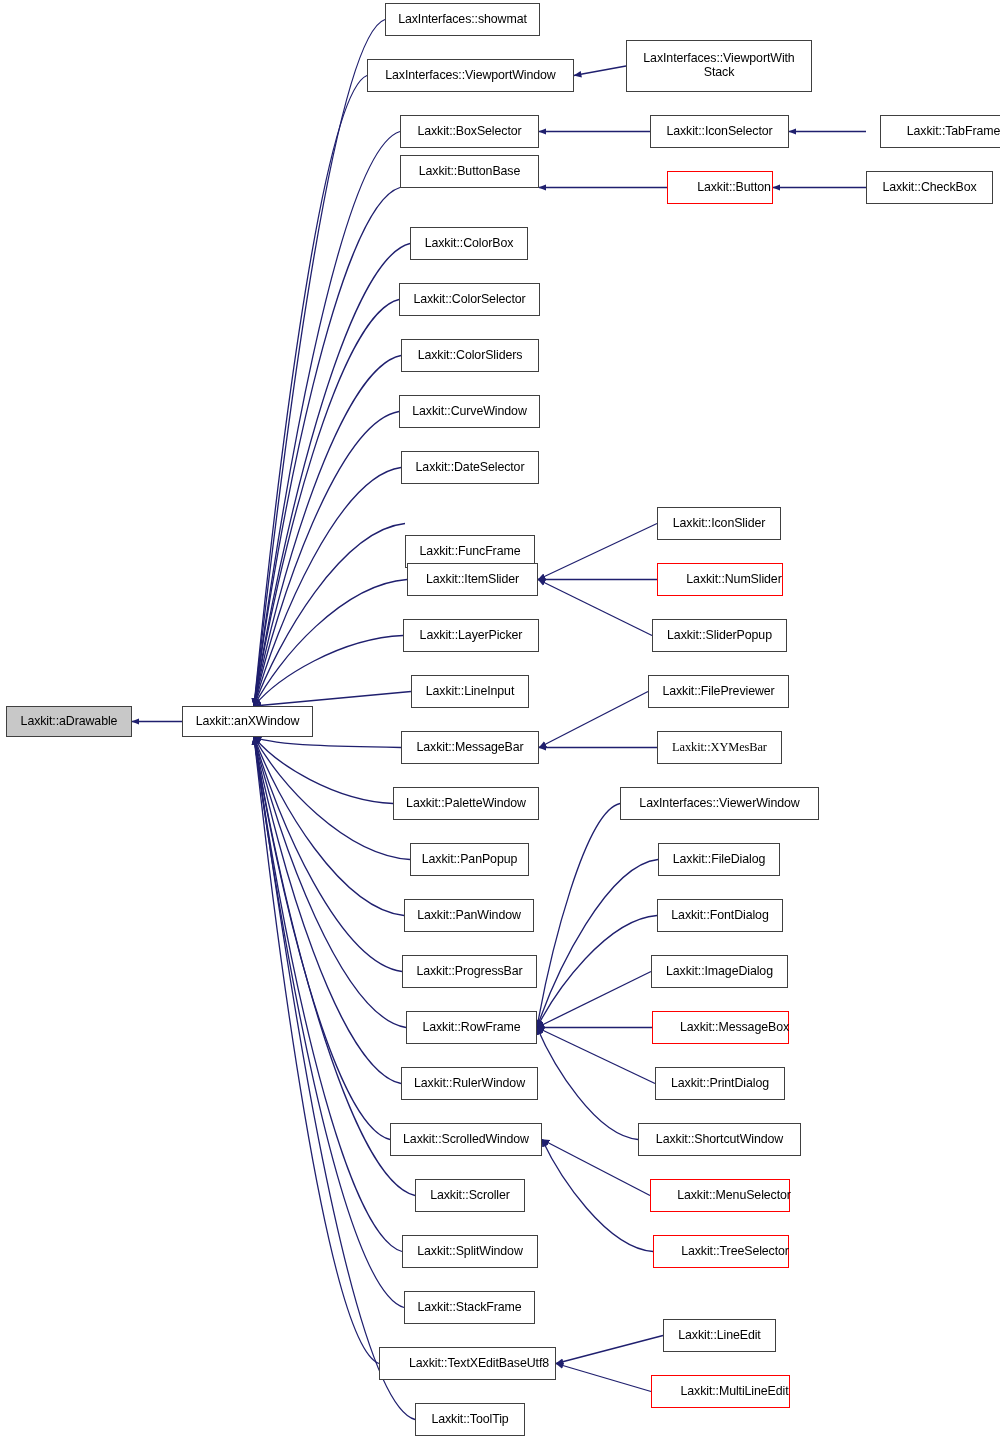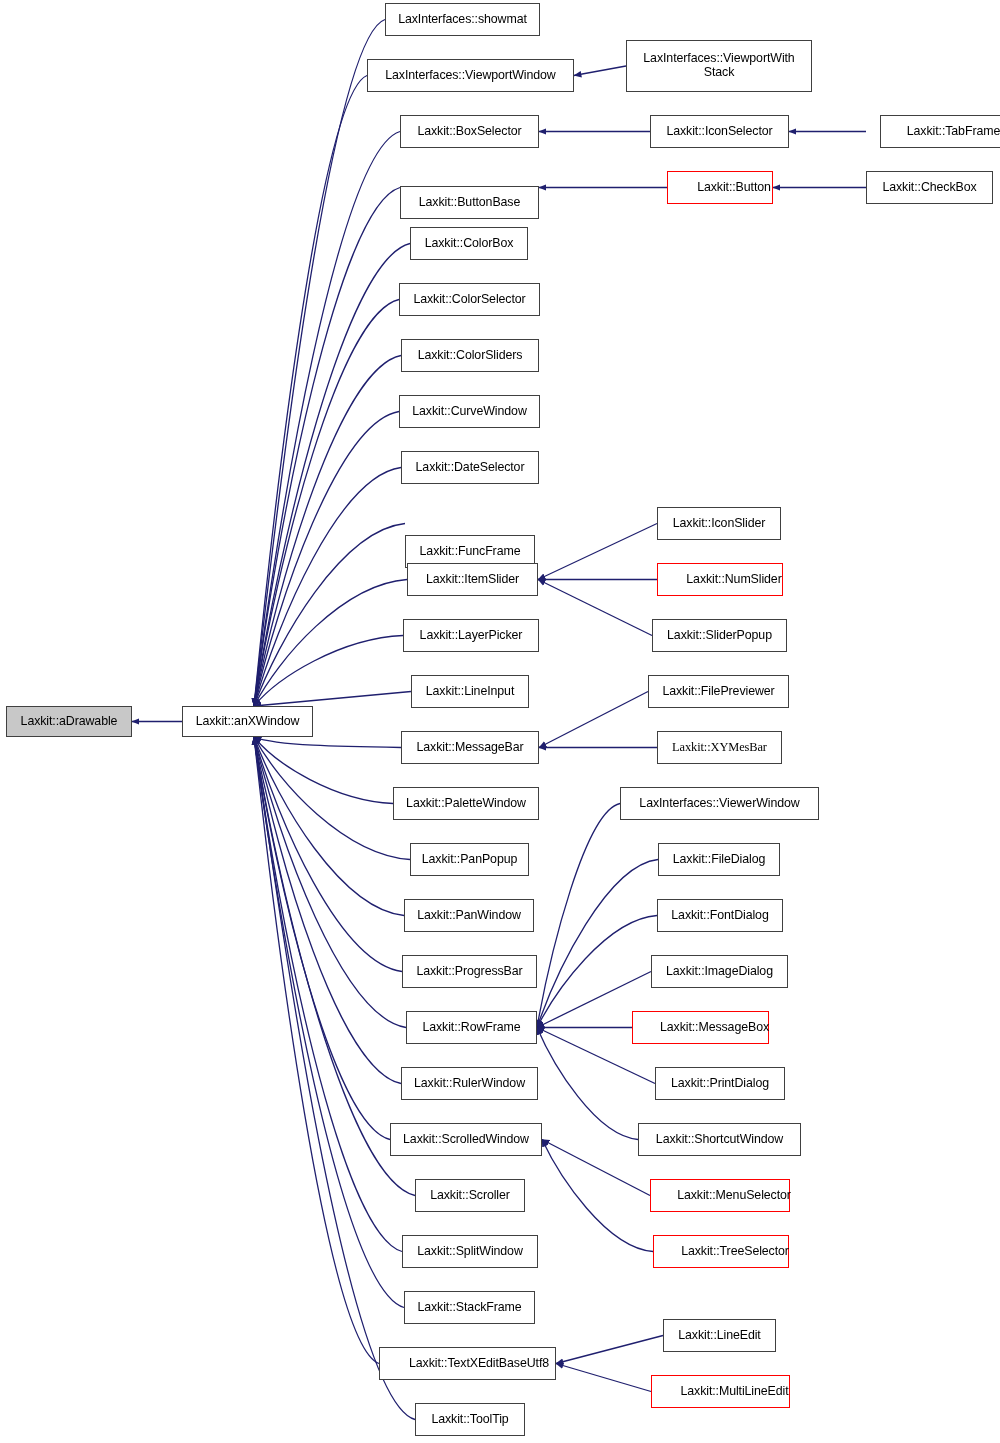--- a/index.html
+++ b/index.html
@@ -82,21 +82,21 @@
     </div>
     <div class="node" style="left: 385px; top: 3px; width: 155px; height: 33px;">
       <span class="lbl">LaxInterfaces::showmat</span>
     </div>
     <div class="node" style="left: 367px; top: 59px; width: 207px; height: 33px;">
       <span class="lbl">LaxInterfaces::ViewportWindow</span>
     </div>
     <div class="node" style="left: 400px; top: 115px; width: 139px; height: 33px;">
       <span class="lbl">Laxkit::BoxSelector</span>
     </div>
-    <div class="node" style="left: 400px; top: 186px; width: 139px; height: 33px;">
+    <div class="node" style="left: 400px; top: 155px; width: 139px; height: 33px;">
       <span class="lbl">Laxkit::ButtonBase</span>
     </div>
     <div class="node" style="left: 410px; top: 227px; width: 118px; height: 33px;">
       <span class="lbl">Laxkit::ColorBox</span>
     </div>
     <div class="node" style="left: 399px; top: 283px; width: 141px; height: 33px;">
       <span class="lbl">Laxkit::ColorSelector</span>
     </div>
     <div class="node" style="left: 401px; top: 339px; width: 138px; height: 33px;">
       <span class="lbl">Laxkit::ColorSliders</span>
@@ -188,21 +188,21 @@
     </div>
     <div class="node" style="left: 658px; top: 843px; width: 122px; height: 33px;">
       <span class="lbl">Laxkit::FileDialog</span>
     </div>
     <div class="node" style="left: 657px; top: 899px; width: 126px; height: 33px;">
       <span class="lbl">Laxkit::FontDialog</span>
     </div>
     <div class="node" style="left: 651px; top: 955px; width: 137px; height: 33px;">
       <span class="lbl">Laxkit::ImageDialog</span>
     </div>
-    <div class="node hl" style="left: 632px; top: 1011px; width: 137px; height: 33px;">
+    <div class="node hl" style="left: 652px; top: 1011px; width: 137px; height: 33px;">
       <span class="lbl">Laxkit::MessageBox</span>
     </div>
     <div class="node" style="left: 655px; top: 1067px; width: 130px; height: 33px;">
       <span class="lbl">Laxkit::PrintDialog</span>
     </div>
     <div class="node" style="left: 638px; top: 1123px; width: 163px; height: 33px;">
       <span class="lbl">Laxkit::ShortcutWindow</span>
     </div>
     <div class="node hl" style="left: 650px; top: 1179px; width: 140px; height: 33px;">
       <span class="lbl">Laxkit::MenuSelector</span>

